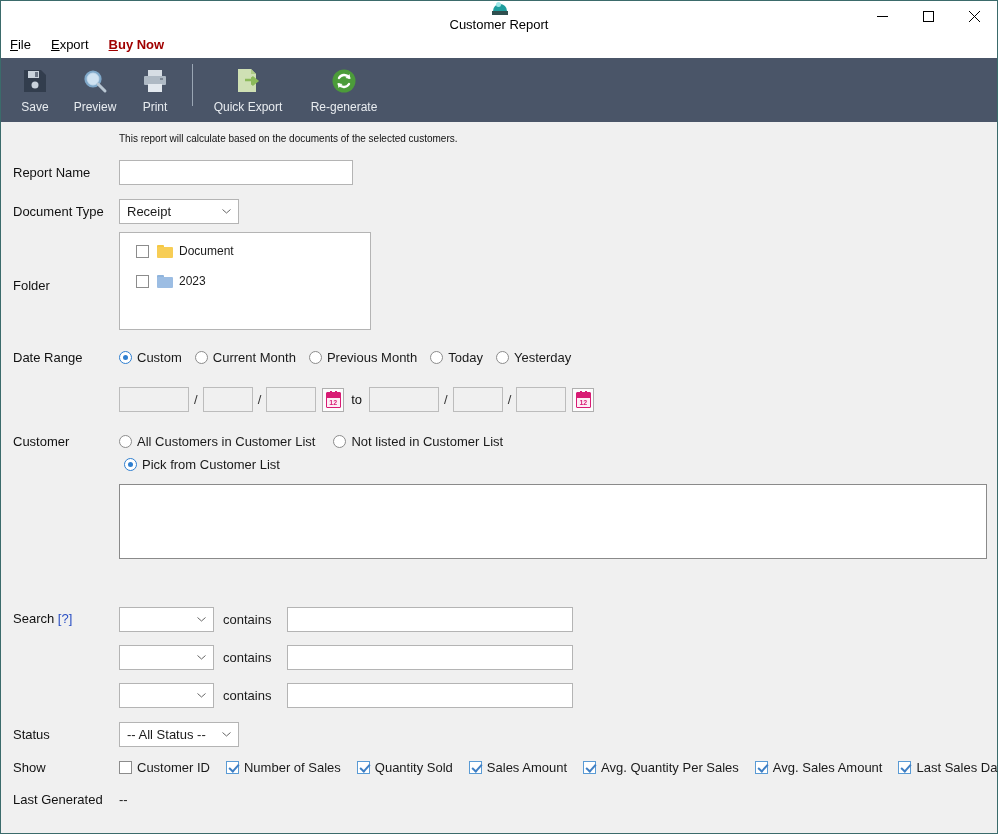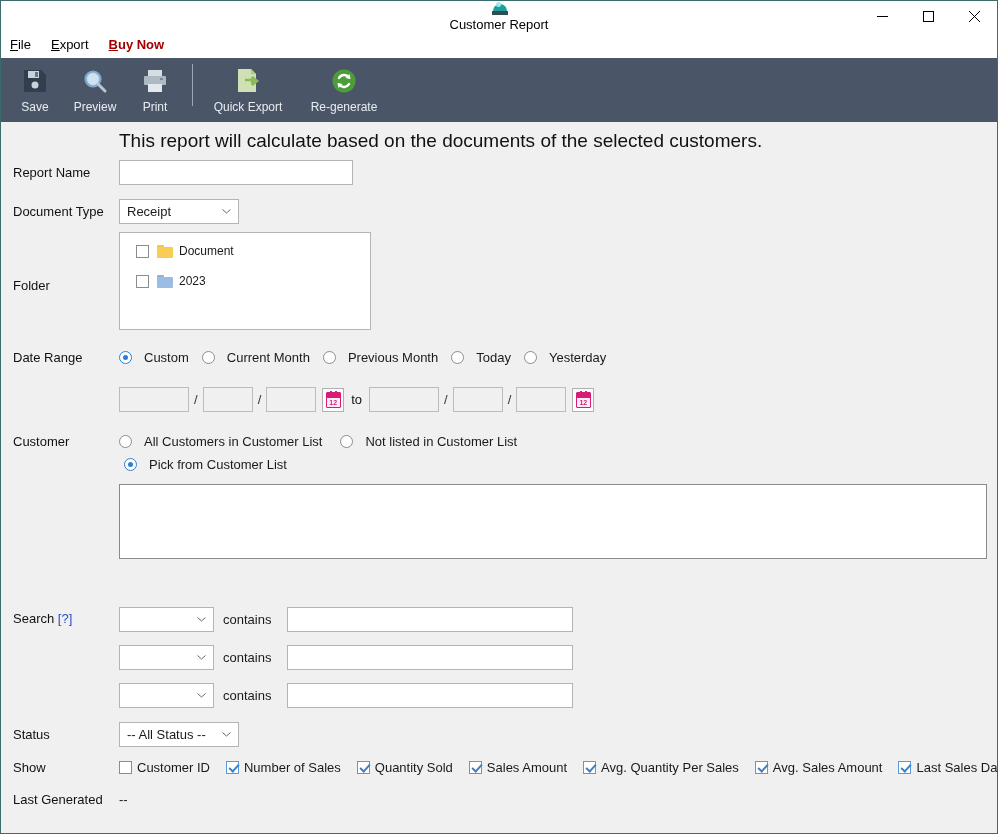--- a/index.html
+++ b/index.html
@@ -120,21 +120,21 @@
     left: 0; right: 0;
   }
   .lbl {
     width: 118px;
     padding-left: 12px;
     font-size: 13px;
     color: #111;
     flex: 0 0 118px;
   }
   .fieldarea { flex: 1; }
-  .note { font-size: 19px; color: #111; }
+  .note { font-size: 10px; color: #111; }
   input.txt {
     font-family: "Liberation Sans", sans-serif;
     font-size: 13px;
     border: 1px solid #b4b4b4;
     background: #ffffff;
     height: 25px;
     padding: 2px 5px;
     outline: none;
   }
   input.txt.dim { background: #f0f0f0; border: 1px solid #bcbcbc; }
@@ -217,21 +217,21 @@
     width: 5px; height: 5px;
     border-radius: 50%;
     background: #2f7fd0;
   }
   .opt {
     display: inline-flex; align-items: center;
     font-size: 13px;
     margin-right: 13px;
     white-space: nowrap;
   }
-  .opt .t { margin-left: 12px; }
+  .opt .t { margin-left: 5px; }
   .cbopt {
     display: inline-flex; align-items: center;
     font-size: 13px;
     white-space: nowrap;
   }
   .cbopt .t { margin-left: 5px; }
   .btn {
     font-family: "Liberation Sans", sans-serif;
     font-size: 13px;
     height: 25px;

